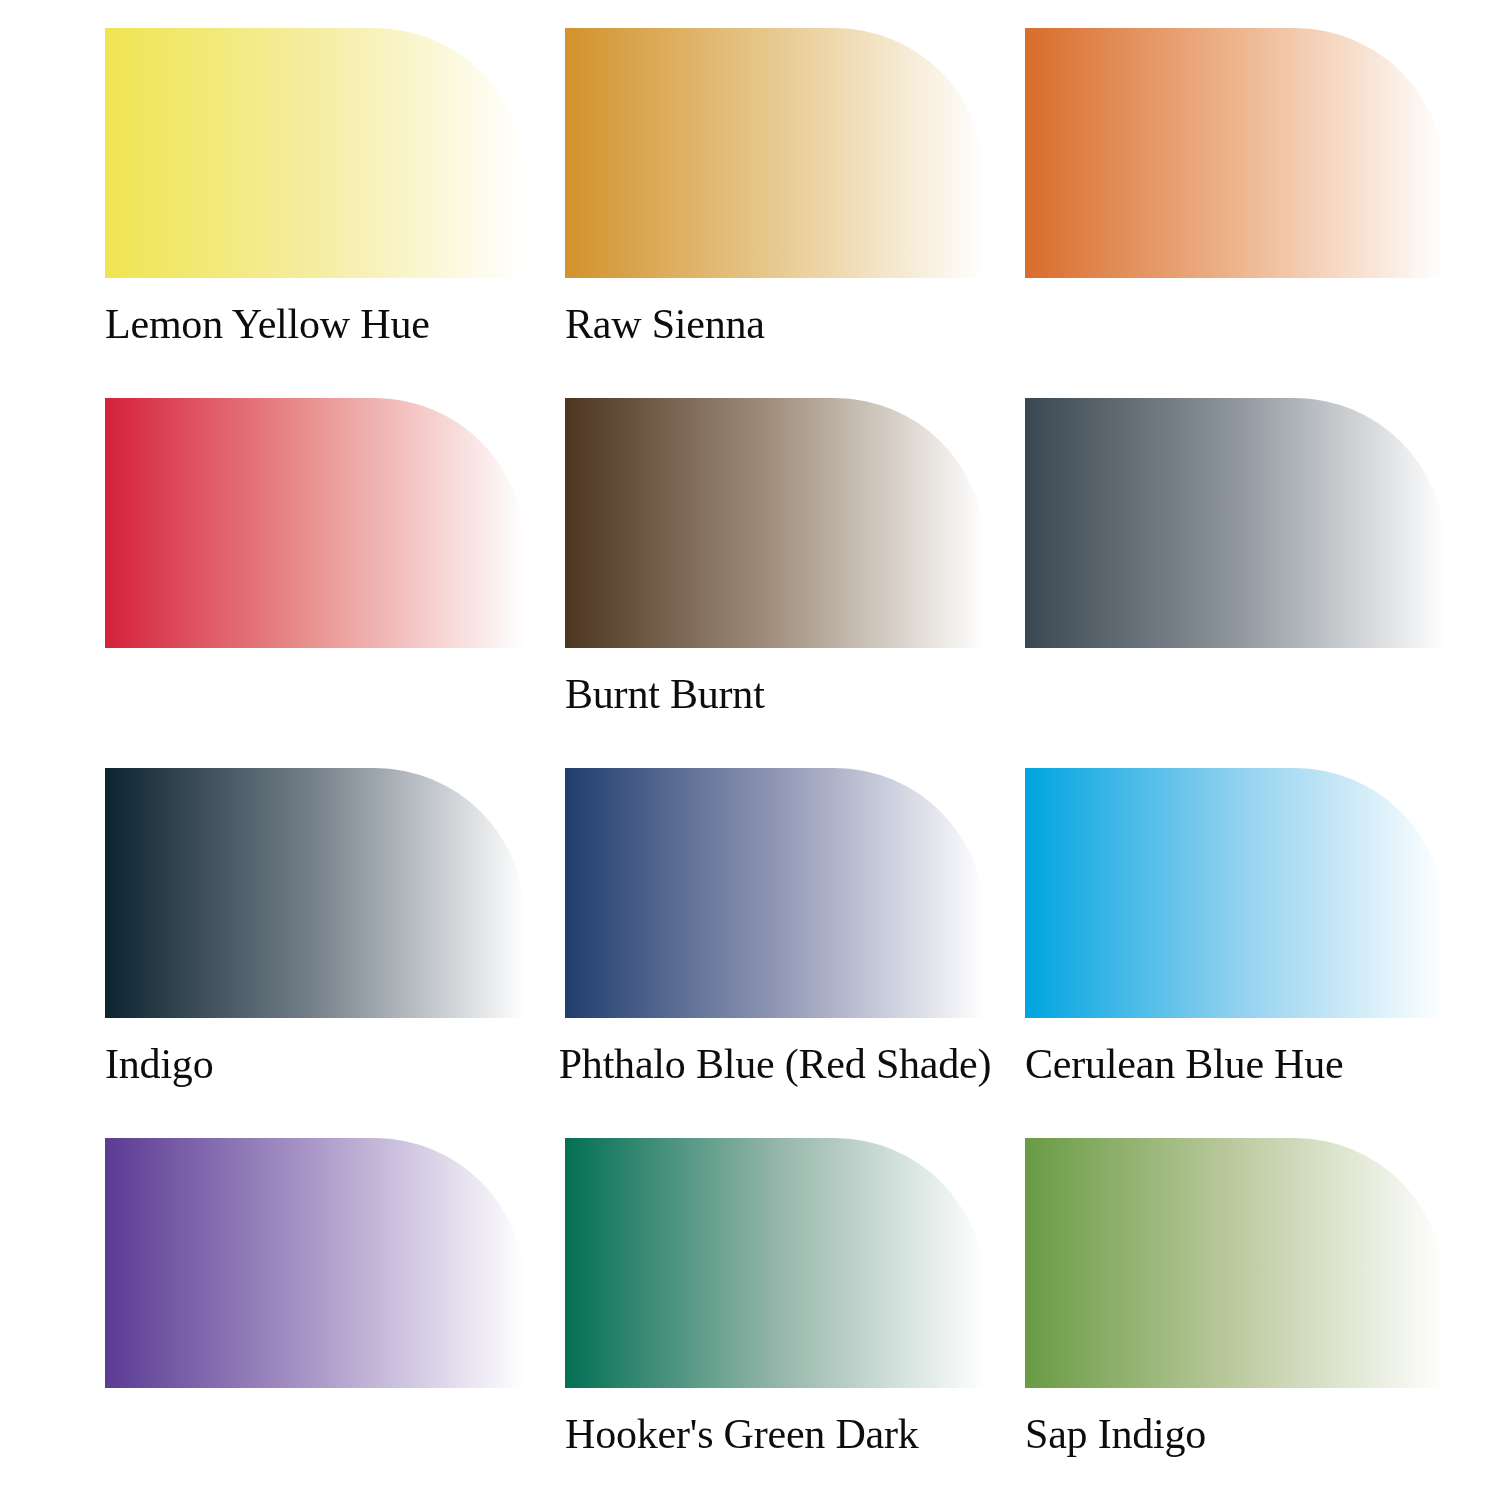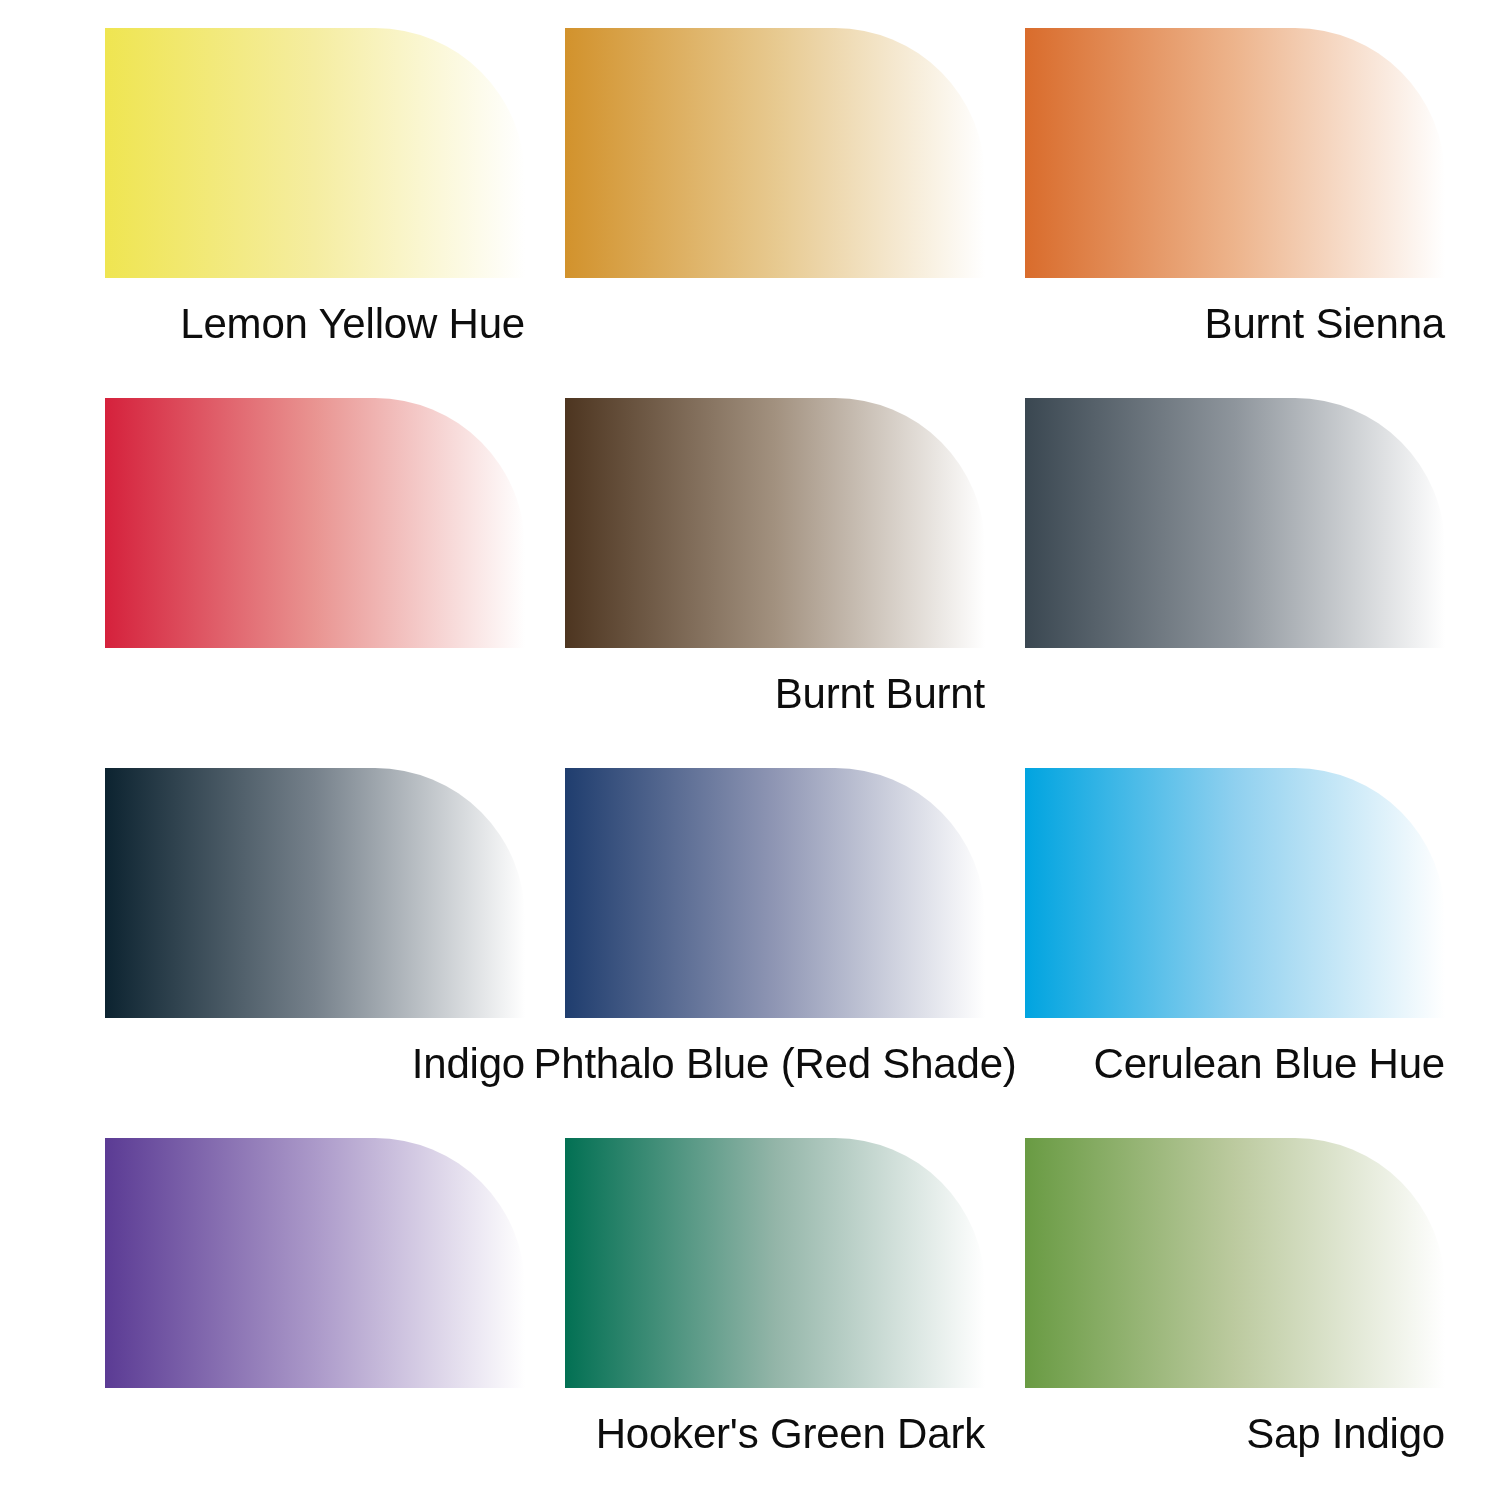--- a/index.html
+++ b/index.html
@@ -56,27 +56,27 @@
     left: 0;
     top: 0;
     width: 100%;
     height: 100%;
   }
   .label {
     position: absolute;
     top: 272px;
     left: 0;
     width: 420px;
-    text-align: right;
+    text-align: left;
     color: #0d0d0d;
     font-size: 42px;
     font-weight: 400;
     letter-spacing: -0.2px;
     white-space: nowrap;
-    font-family: Liberation Sans, sans-serif;
+    font-family: Liberation Serif, serif;
   }
   
   .label.wide {
     left: 50%;
     transform: translateX(-50%);
     width: auto;
   }
 </style>
 </head>
 <body>
@@ -89,28 +89,28 @@
             <div class="swatch-fill" style="background: linear-gradient(to right, rgb(239, 229, 81) 0%, rgb(245, 237, 161) 50%, rgb(255, 255, 255) 100%);"></div>
           </div>
           <div class="label">Lemon Yellow Hue</div>
         </div>
       </div>
       <div class="cell">
         <div class="swatch-wrap">
           <div class="swatch">
             <div class="swatch-fill" style="background: linear-gradient(to right, rgb(210, 146, 44) 0%, rgb(231, 201, 143) 50%, rgb(255, 255, 255) 100%);"></div>
           </div>
+          <div class="label">Raw Sienna</div>
         </div>
       </div>
       <div class="cell">
         <div class="swatch-wrap">
           <div class="swatch">
             <div class="swatch-fill" style="background: linear-gradient(to right, rgb(217, 108, 44) 0%, rgb(237, 180, 140) 50%, rgb(255, 255, 255) 100%);"></div>
           </div>
-          <div class="label">Burnt Sienna</div>
         </div>
       </div>
       <div class="cell">
         <div class="swatch-wrap">
           <div class="swatch">
             <div class="swatch-fill" style="background: linear-gradient(to right, rgb(213, 33, 60) 0%, rgb(233, 148, 145) 50%, rgb(255, 255, 255) 100%);"></div>
           </div>
         </div>
       </div>
       <div class="cell">

